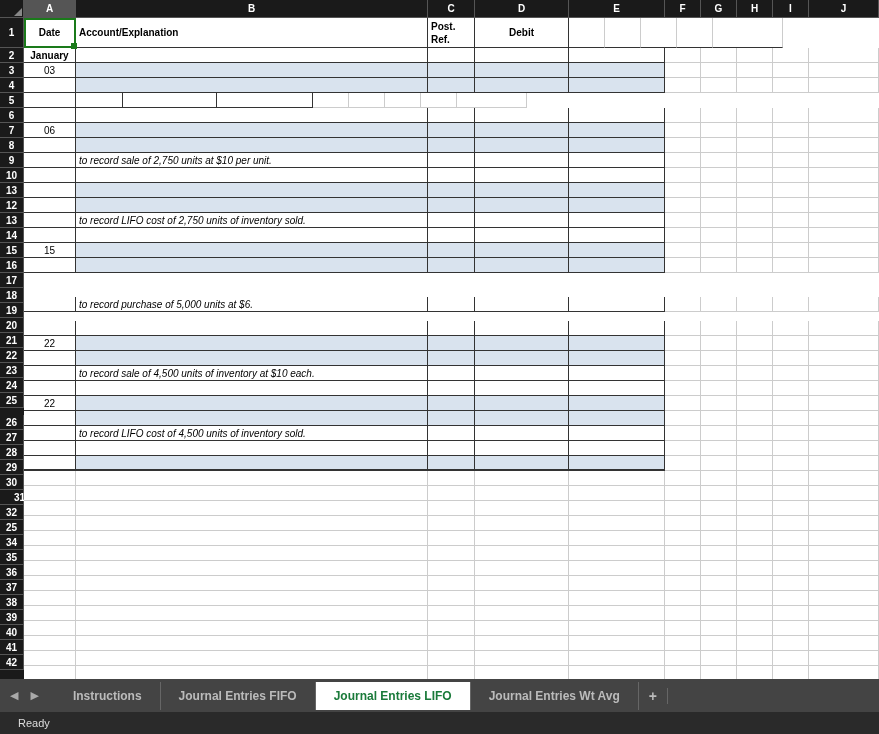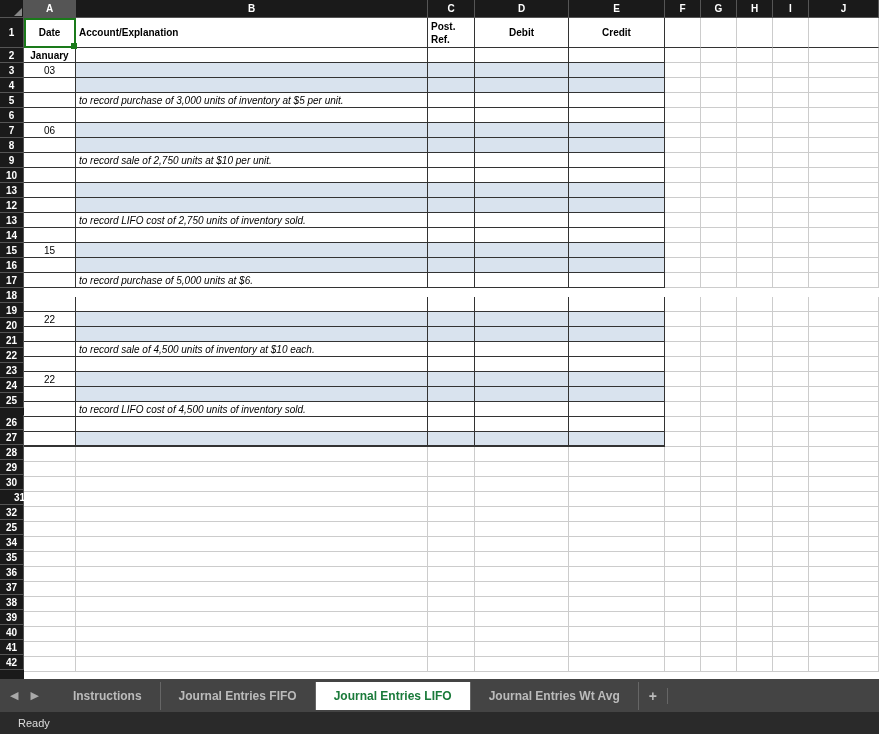--- a/index.html
+++ b/index.html
@@ -225,21 +225,20 @@
       <div class="row-header" style="height: 15px;">40</div>
       <div class="row-header" style="height: 15px;">41</div>
       <div class="row-header" style="height: 15px;">42</div>
     </div>
   <div class="data-area" style="position: relative;">
       <div class="row" style="height: 30px;">
         <div class="cell bold center dark-border-b dark-border-r" style="width: 52px; height: 30px; justify-content: center;">Date</div>
         <div class="cell bold center dark-border-b dark-border-r" style="width: 352px; height: 30px; justify-content: flex-start;">Account/Explanation</div>
         <div class="cell bold center dark-border-b dark-border-r" style="width: 47px; height: 30px; white-space: normal; line-height: 13px; justify-content: flex-start;">Post. Ref.</div>
         <div class="cell bold center dark-border-b dark-border-r" style="width: 94px; height: 30px;">Debit</div>
-        <div class="cell bold center dark-border-b dark-border-r" style="width: 96px; height: 30px;">Credit</div>
         <div class="cell bold center dark-border-b" style="width: 36px; height: 30px;"></div>
         <div class="cell bold center dark-border-b" style="width: 36px; height: 30px;"></div>
         <div class="cell bold center dark-border-b" style="width: 36px; height: 30px;"></div>
         <div class="cell bold center dark-border-b" style="width: 36px; height: 30px;"></div>
         <div class="cell bold center dark-border-b" style="width: 70px; height: 30px;"></div>
       </div>
       <div class="row" style="height: 15px;">
         <div class="cell bold center dark-border-r dark-border-b" style="width: 52px; height: 15px;">January</div>
         <div class="cell dark-border-r dark-border-b" style="width: 352px; height: 15px;"></div>
         <div class="cell dark-border-r dark-border-b" style="width: 47px; height: 15px;"></div>
@@ -270,21 +269,20 @@
         <div class="cell shaded dark-border-r dark-border-b" style="width: 94px; height: 15px;"></div>
         <div class="cell shaded dark-border-r dark-border-b" style="width: 96px; height: 15px;"></div>
         <div class="cell" style="width: 36px; height: 15px;"></div>
         <div class="cell" style="width: 36px; height: 15px;"></div>
         <div class="cell" style="width: 36px; height: 15px;"></div>
         <div class="cell" style="width: 36px; height: 15px;"></div>
         <div class="cell" style="width: 70px; height: 15px;"></div>
       </div>
       <div class="row" style="height: 15px;">
         <div class="cell dark-border-r dark-border-b" style="width: 52px; height: 15px;"></div>
-        <div class="cell italic dark-border-r dark-border-b" style="width: 352px; height: 15px;">to record purchase of 3,000 units of inventory at $5 per unit.</div>
         <div class="cell dark-border-r dark-border-b" style="width: 47px; height: 15px;"></div>
         <div class="cell dark-border-r dark-border-b" style="width: 94px; height: 15px;"></div>
         <div class="cell dark-border-r dark-border-b" style="width: 96px; height: 15px;"></div>
         <div class="cell" style="width: 36px; height: 15px;"></div>
         <div class="cell" style="width: 36px; height: 15px;"></div>
         <div class="cell" style="width: 36px; height: 15px;"></div>
         <div class="cell" style="width: 36px; height: 15px;"></div>
         <div class="cell" style="width: 70px; height: 15px;"></div>
       </div>
       <div class="row" style="height: 15px;">
@@ -412,21 +410,21 @@
         <div class="cell shaded dark-border-r dark-border-b" style="width: 352px; height: 15px;"></div>
         <div class="cell shaded dark-border-r dark-border-b" style="width: 47px; height: 15px;"></div>
         <div class="cell shaded dark-border-r dark-border-b" style="width: 94px; height: 15px;"></div>
         <div class="cell shaded dark-border-r dark-border-b" style="width: 96px; height: 15px;"></div>
         <div class="cell" style="width: 36px; height: 15px;"></div>
         <div class="cell" style="width: 36px; height: 15px;"></div>
         <div class="cell" style="width: 36px; height: 15px;"></div>
         <div class="cell" style="width: 36px; height: 15px;"></div>
         <div class="cell" style="width: 70px; height: 15px;"></div>
       </div>
-      <div class="row" style="height: 24px;">
+      <div class="row" style="height: 24px; margin-top: 24px;">
         <div class="cell dark-border-r dark-border-b" style="width: 52px; height: 15px;"></div>
         <div class="cell italic dark-border-r dark-border-b" style="width: 352px; height: 15px;">to record purchase of 5,000 units at $6.</div>
         <div class="cell dark-border-r dark-border-b" style="width: 47px; height: 15px;"></div>
         <div class="cell dark-border-r dark-border-b" style="width: 94px; height: 15px;"></div>
         <div class="cell dark-border-r dark-border-b" style="width: 96px; height: 15px;"></div>
         <div class="cell" style="width: 36px; height: 15px;"></div>
         <div class="cell" style="width: 36px; height: 15px;"></div>
         <div class="cell" style="width: 36px; height: 15px;"></div>
         <div class="cell" style="width: 36px; height: 15px;"></div>
         <div class="cell" style="width: 70px; height: 15px;"></div>

